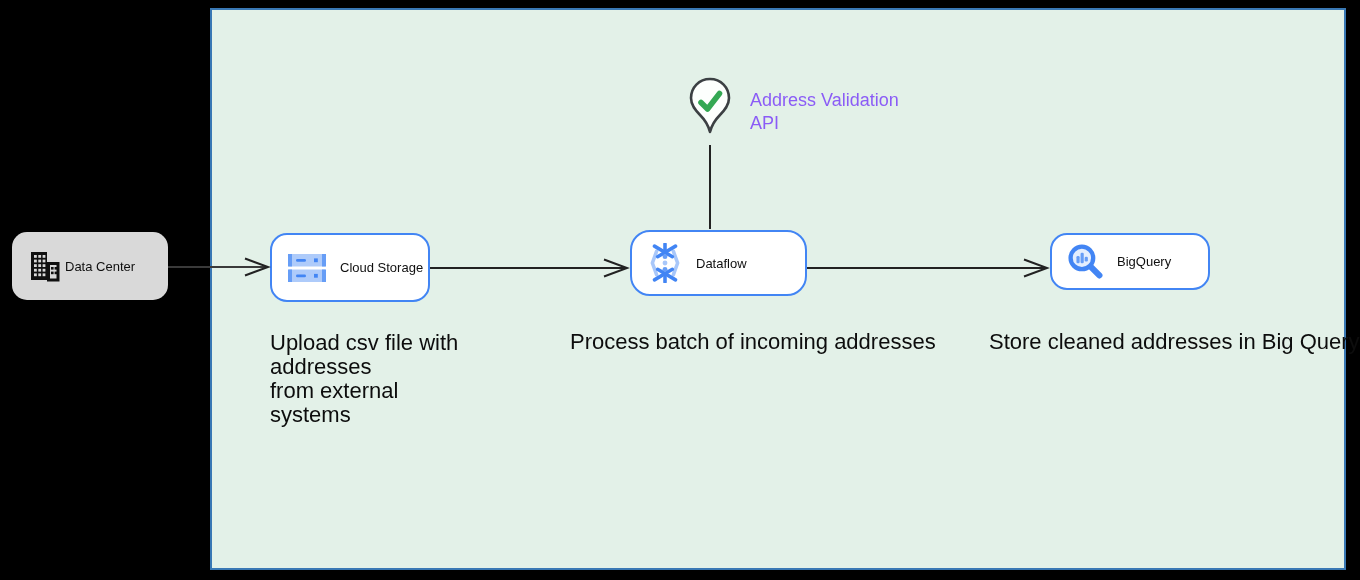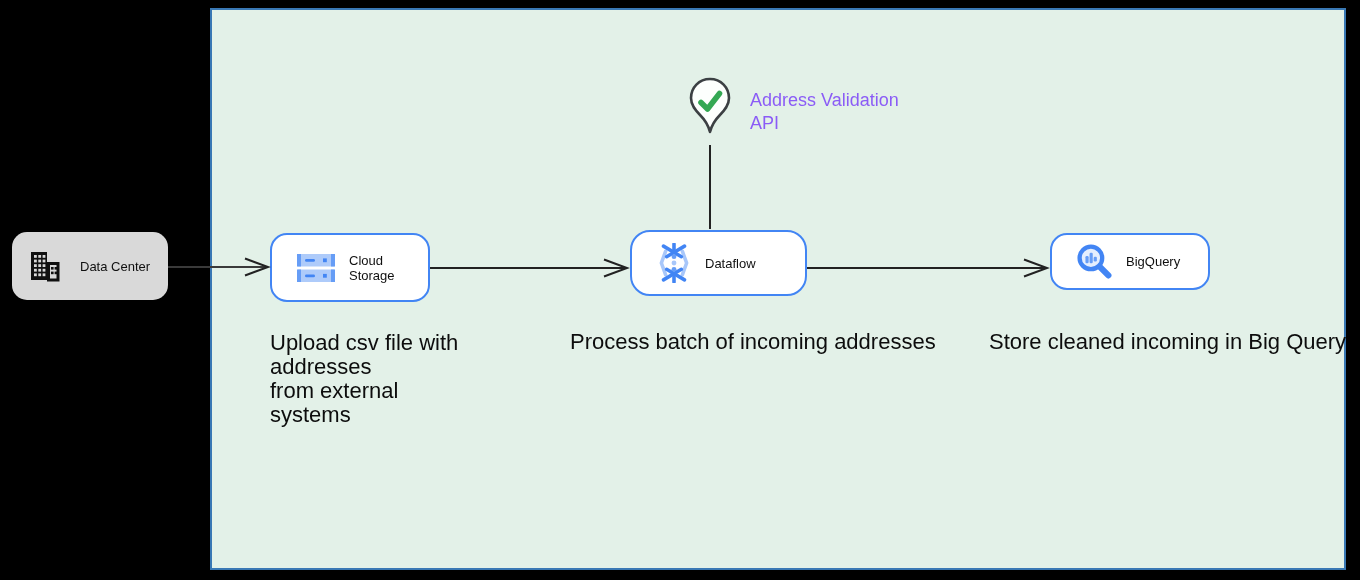--- a/index.html
+++ b/index.html
@@ -7,28 +7,28 @@
   body { font-family: "Liberation Sans", sans-serif; position: relative; }
 
   .zone {
     position: absolute; left: 210px; top: 8px; width: 1136px; height: 562px;
     background: #e3f1e8; border: 2px solid #3978b4;
   }
 
   .ext-box {
     position: absolute; left: 12px; top: 232px; width: 156px; height: 68px;
     background: #d9d9d9; border-radius: 15px;
-    display: flex; align-items: center; gap: 19px; padding-left: 15px;
+    display: flex; align-items: center; gap: 4px; padding-left: 15px;
   }
   .ext-box .label { font-size: 13px; color: #101010; }
 
   .node {
     position: absolute; background: #ffffff; border: 2px solid #4285f4;
     border-radius: 17px; display: flex; align-items: center; gap: 13px;
-    padding-left: 24px;
+    padding-left: 15px;
   }
   .node .label { font-size: 13px; color: #101010; }
   .node-cloud-storage { left: 270px; top: 233px; width: 160px; height: 69px; }
   .node-dataflow     { left: 630px; top: 230px; width: 177px; height: 66px; border-radius: 20px; }
   .node-bigquery     { left: 1050px; top: 233px; width: 160px; height: 57px; }
 
   .icon { display: inline-flex; flex: 0 0 auto; }
 
   .caption {
     position: absolute; font-size: 22px; line-height: 24px; color: #0d0d0d;
@@ -153,21 +153,21 @@
   </span>
 </div>
 <div class="annotation-label">Address Validation
 API</div>
 
 <div class="caption caption-cs">Upload csv file with
 addresses
 from external
 systems</div>
 <div class="caption caption-df">Process batch of incoming addresses</div>
-<div class="caption caption-bq">Store cleaned incoming in Big Query</div>
+<div class="caption caption-bq">Store cleaned addresses in Big Query</div>
 
 <svg class="edges">
 
   <g stroke="#3a3a3a" stroke-width="2" fill="none">
     <path d="M168,267 L266,267"></path>
     <path d="M245,258.5 L268,267 L245,275.5" stroke="#222"></path>
   </g>
 
   <g stroke="#222" stroke-width="2" fill="none">
     <path d="M430,268 L625,268"></path>

